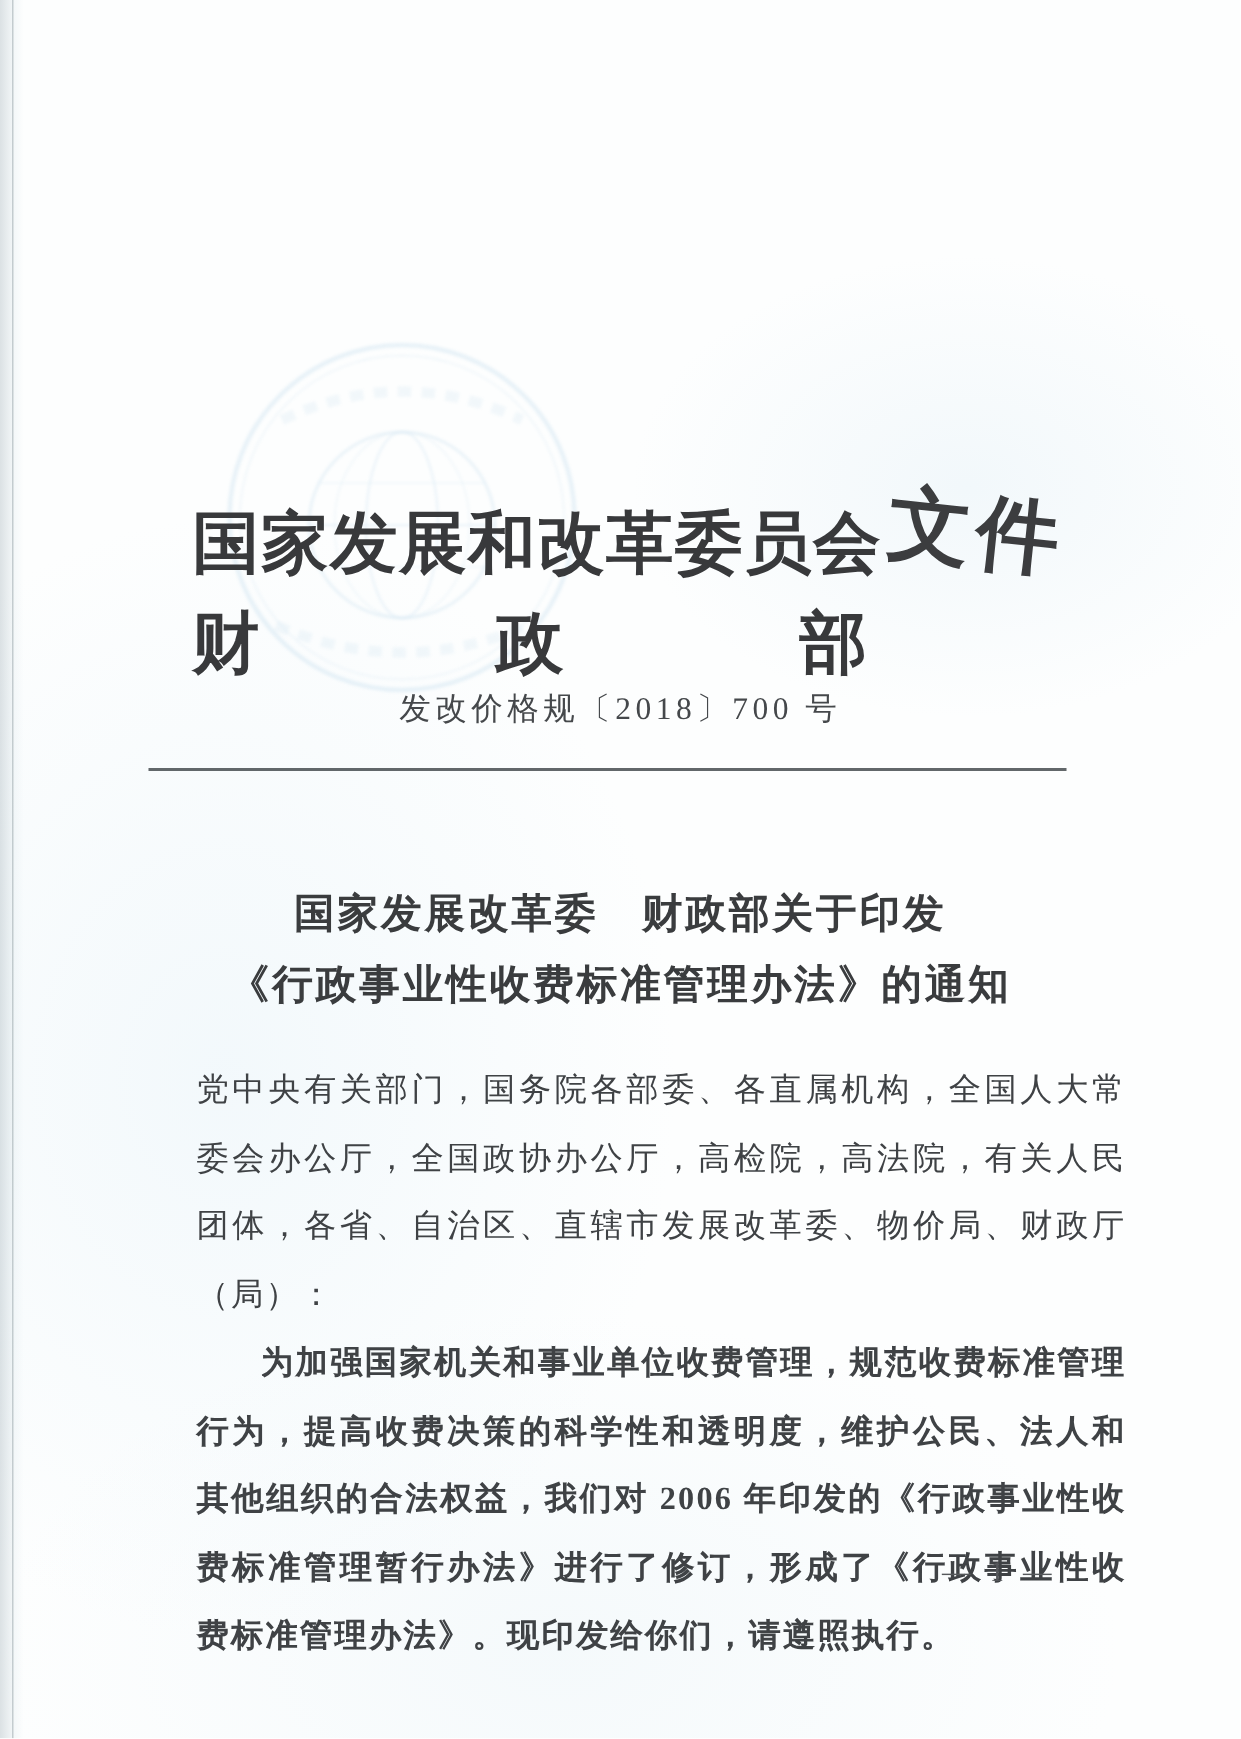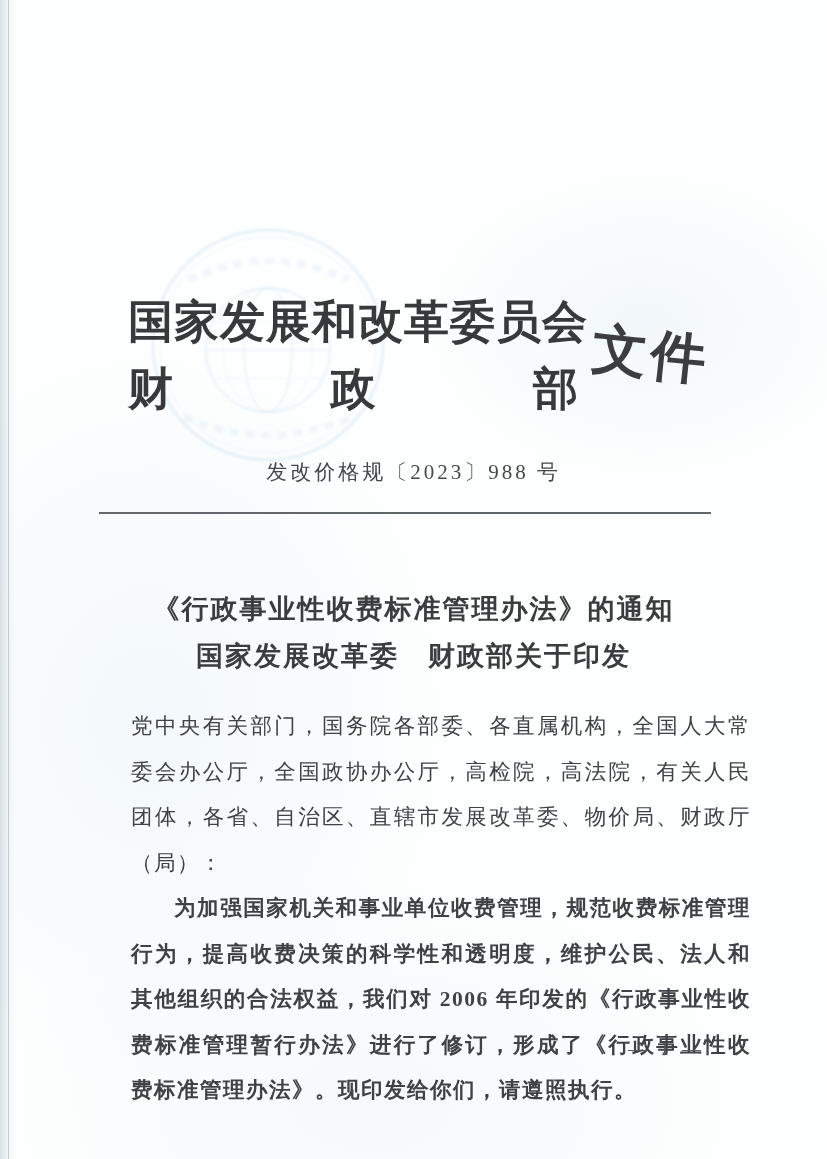--- a/index.html
+++ b/index.html
@@ -51,21 +51,21 @@
   }
 
   .letterhead {
     position: absolute;
     left: 128px;
     top: 292px;
     width: 600px;
     display: flex;
     align-items: flex-start;
   }
-  .agency-block { width: 462px; }
+  .agency-block { width: 462px; margin-top: 40px; }
   .agency-line1 {
     font-size: 45px;
     font-weight: bold;
     color: #38393b;
     white-space: nowrap;
     letter-spacing: 1px;
   }
   .agency-line2 {
     margin-top: 7px;
     width: 450px;
@@ -174,27 +174,27 @@
       <div class="agency-line1">国家发展和改革委员会</div>
       <div class="agency-line2">
         <span>财</span>
         <span>政</span>
         <span>部</span>
       </div>
     </div>
     <div class="doc-type">文件</div>
   </header>
 
-  <div class="doc-number">发改价格规〔2023〕988 号</div>
+  <div class="doc-number">发改价格规〔2018〕700 号</div>
 
   <hr class="header-rule">
 
   <h1 class="doc-title">
+    <span class="title-line">国家发展改革委　财政部关于印发</span>
     <span class="title-line">《行政事业性收费标准管理办法》的通知</span>
-    <span class="title-line">国家发展改革委　财政部关于印发</span>
   </h1>
 
   <main class="doc-body">
     <p>党中央有关部门，国务院各部委、各直属机构，全国人大常委会办公厅，全国政协办公厅，高检院，高法院，有关人民团体，各省、自治区、直辖市发展改革委、物价局、财政厅（局）：</p>
     <p class="indent">为加强国家机关和事业单位收费管理，规范收费标准管理行为，提高收费决策的科学性和透明度，维护公民、法人和其他组织的合法权益，我们对 2006 年印发的《行政事业性收费标准管理暂行办法》进行了修订，形成了《行政事业性收费标准管理办法》。现印发给你们，请遵照执行。</p>
   </main>
 
   <div class="page-number">— 1 —</div>
 
 </div>

